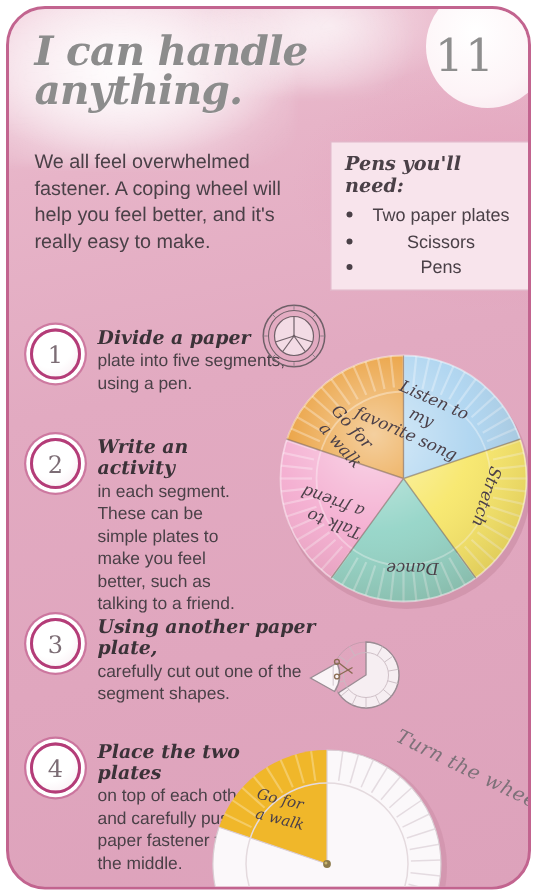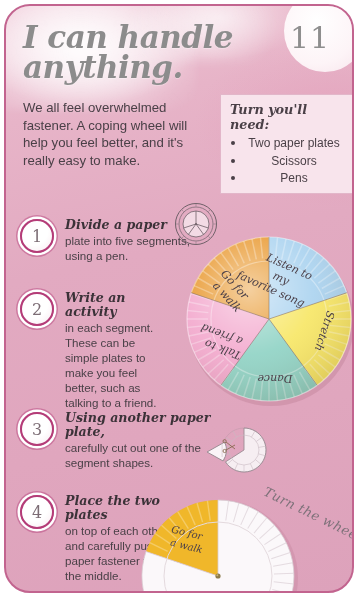--- a/index.html
+++ b/index.html
@@ -72,21 +72,21 @@
   }
 
   
   .title {
     position: absolute;
     left: 17px; top: 16px;
     width: 270px;
     font-family: "DejaVu Serif", serif;
     font-style: italic;
     font-weight: bold;
-    font-size: 31px;
+    font-size: 27px;
     line-height: 0.98;
     color: #8c8c8c;
     letter-spacing: -0.5px;
     text-shadow: 0 1px 0 rgba(255,255,255,0.25);
   }
   .title .l2 { display: block; }
 
   
   .intro {
     position: absolute;
@@ -236,21 +236,21 @@
     <div class="page-badge-num">11</div>
 
     <div class="title">
       <span>I can handle</span>
       <span class="l2">anything.</span>
     </div>
 
     <div class="intro">We all feel overwhelmed fastener. A coping wheel will help you feel better, and it's really easy to make.</div>
 
     <div class="needs">
-      <div class="needs-title">Turn you'll need:</div>
+      <div class="needs-title">Pens you'll need:</div>
       <ul>
         <li>Two paper plates</li>
         <li>Scissors</li>
         <li>Pens</li>
       </ul>
     </div>
 
     <div class="step" id="step1">
       <div class="step-num">1</div>
       <div class="step-body">

